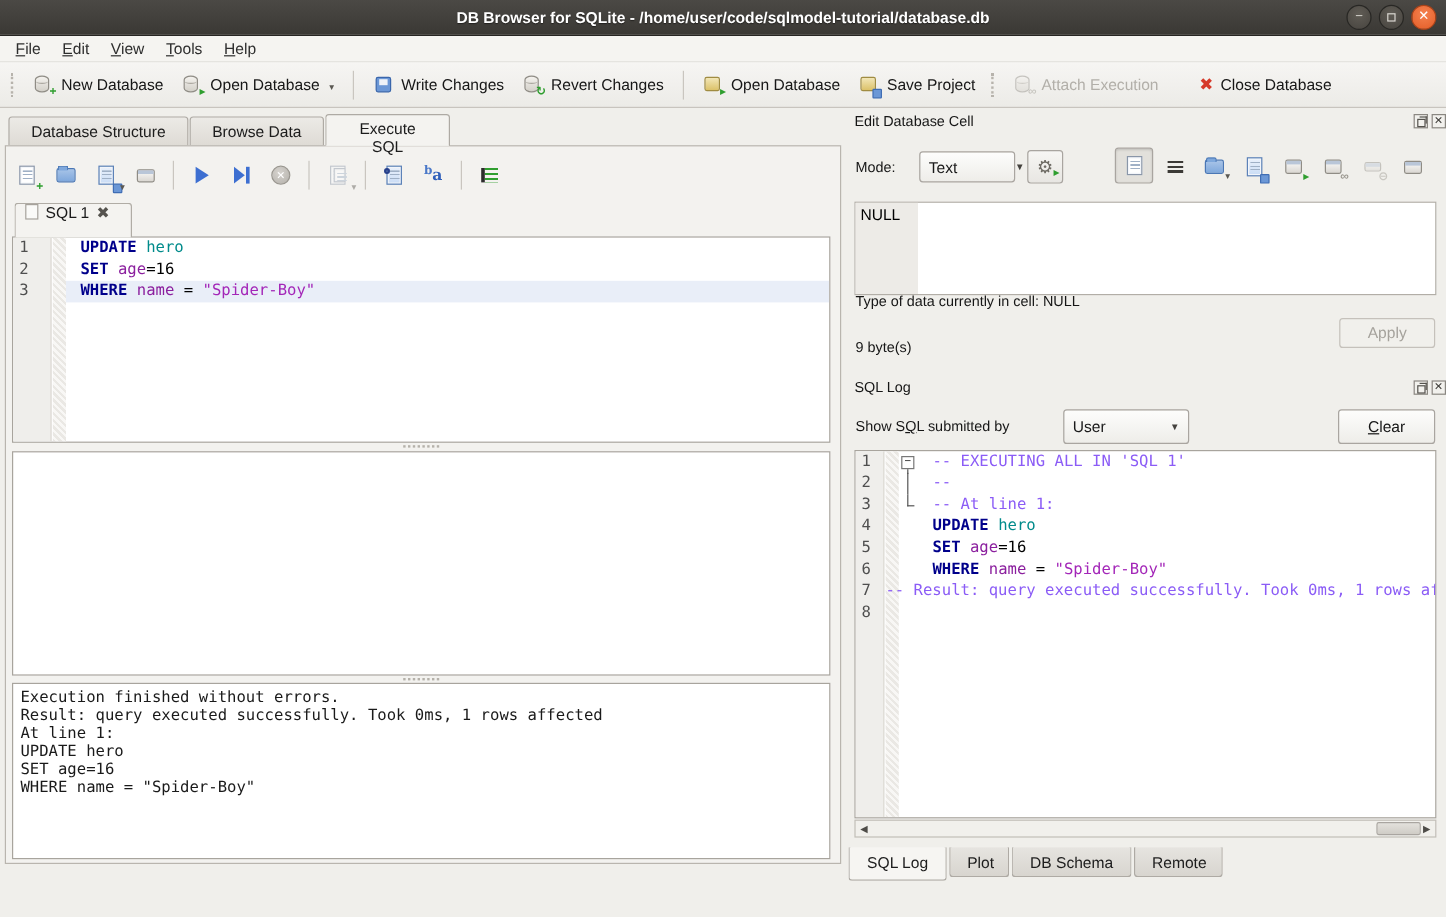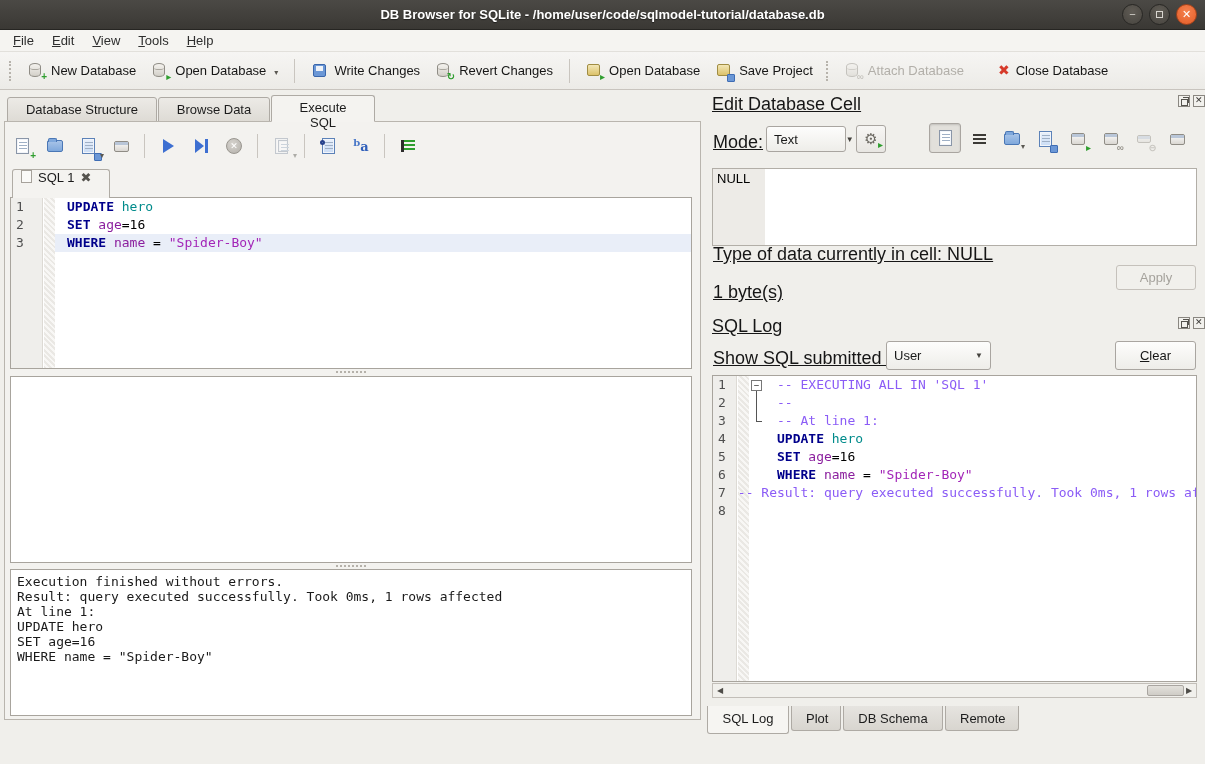--- a/index.html
+++ b/index.html
@@ -109,21 +109,21 @@
   .f-end::before { content:""; position:absolute; left:7px; top:0; height:9px; width:5px; border-left:1px solid #555; border-bottom:1px solid #555; }
 
   .splitter { position:absolute; left:10px; width:682px; height:6px; display:flex; align-items:center; justify-content:center; }
   .splitter .dots { width:30px; border-top:2px dotted #b5b1aa; }
 
   .results-pane { position:absolute; left:10px; top:376px; width:682px; height:187px; background:#fff; border:1px solid #a8a49d; }
   .message-pane { position:absolute; left:10px; top:569px; width:682px; height:147px; background:#fff; border:1px solid #a8a49d;
     font-family:"DejaVu Sans Mono","Liberation Mono",monospace; font-size:13px; line-height:15px; padding:4px 6px; white-space:pre; overflow:hidden; }
 
   
-  .dock-title { position:absolute; font-size:18px; color:#161616;text-decoration:underline; }
+  .dock-title { position:absolute; font-size:12px; color:#161616; }
   .dock-btns { position:absolute; display:flex; gap:3px; }
   .dockbtn { position:relative; width:12px; height:12px; border:1px solid #8a8781; background:#f2f1ed; }
   .dockbtn.float::before { content:""; position:absolute; left:2px; top:3px; width:5px; height:5px; border:1px solid #55534e; }
   .dockbtn.float::after { content:""; position:absolute; left:4px; top:1px; width:5px; height:5px; border-right:1px solid #55534e; border-top:1px solid #55534e; }
   .dockbtn.close::before { content:"✕"; position:absolute; left:1px; top:-1px; font-size:9px; color:#3c3a37; }
 
   .combo { display:flex; align-items:center; background:linear-gradient(#fdfdfc,#eeede9); border:1px solid #a9a5a0;
     border-radius:3px; padding:0 7px; position:absolute; }
   .combo .arrow { margin-left:auto; font-size:8px; color:#44423e; }
   .pushbtn { position:absolute; display:flex; align-items:center; justify-content:center;
@@ -224,21 +224,21 @@
           <span class="badge blue-disk"></span>
         </span>
       <span>Save Project</span>
     </div>
     <span class="thandle"></span>
     <div class="tbtn disabled">
       <span class="icon16 grayed">
           <span class="db-cyl"></span>
           <span class="badge gray">∞</span>
         </span>
-      <span>Attach Database</span>
+      <span>Attach Execution</span>
     </div>
     <div class="tbtn" style="margin-left:18px;">
       <span class="red-x">✖</span>
       <span>Close Database</span>
     </div>
   </div>
 
   <div class="main-tabs">
     <div class="mtab" style="left:7px; width:150px; text-align:center;">Database Structure</div>
     <div class="mtab" style="left:158px; width:112px; text-align:center;">Browse Data</div>
@@ -368,21 +368,21 @@
     </div>
   <div class="flat-icon" style="left:1166px; top:128px;">
       <span class="win-sq" style="width:15px;height:11px;"></span>
     </div>
 
   <div class="cell-box">
     <div class="null-strip">NULL</div>
   </div>
 
   <div class="dock-title" style="left:713px; top:244px;">Type of data currently in cell: NULL</div>
-  <div class="dock-title" style="left:713px; top:282px;">1 byte(s)</div>
+  <div class="dock-title" style="left:713px; top:282px;">9 byte(s)</div>
   <div class="pushbtn disabled" style="left:1116px; top:265px; width:80px; height:25px;">Apply</div>
 
   <div class="dock-title" style="left:712px; top:316px;">SQL Log</div>
   <div class="dock-btns" style="left:1178px; top:317px;">
     <span class="dockbtn float"></span>
     <span class="dockbtn close"></span>
   </div>
 
   <span class="dock-title" style="left:713px; top:348px;">Show S<u>Q</u>L submitted by</span>
   <div class="combo" style="left:886px; top:341px; width:105px; height:29px;">

